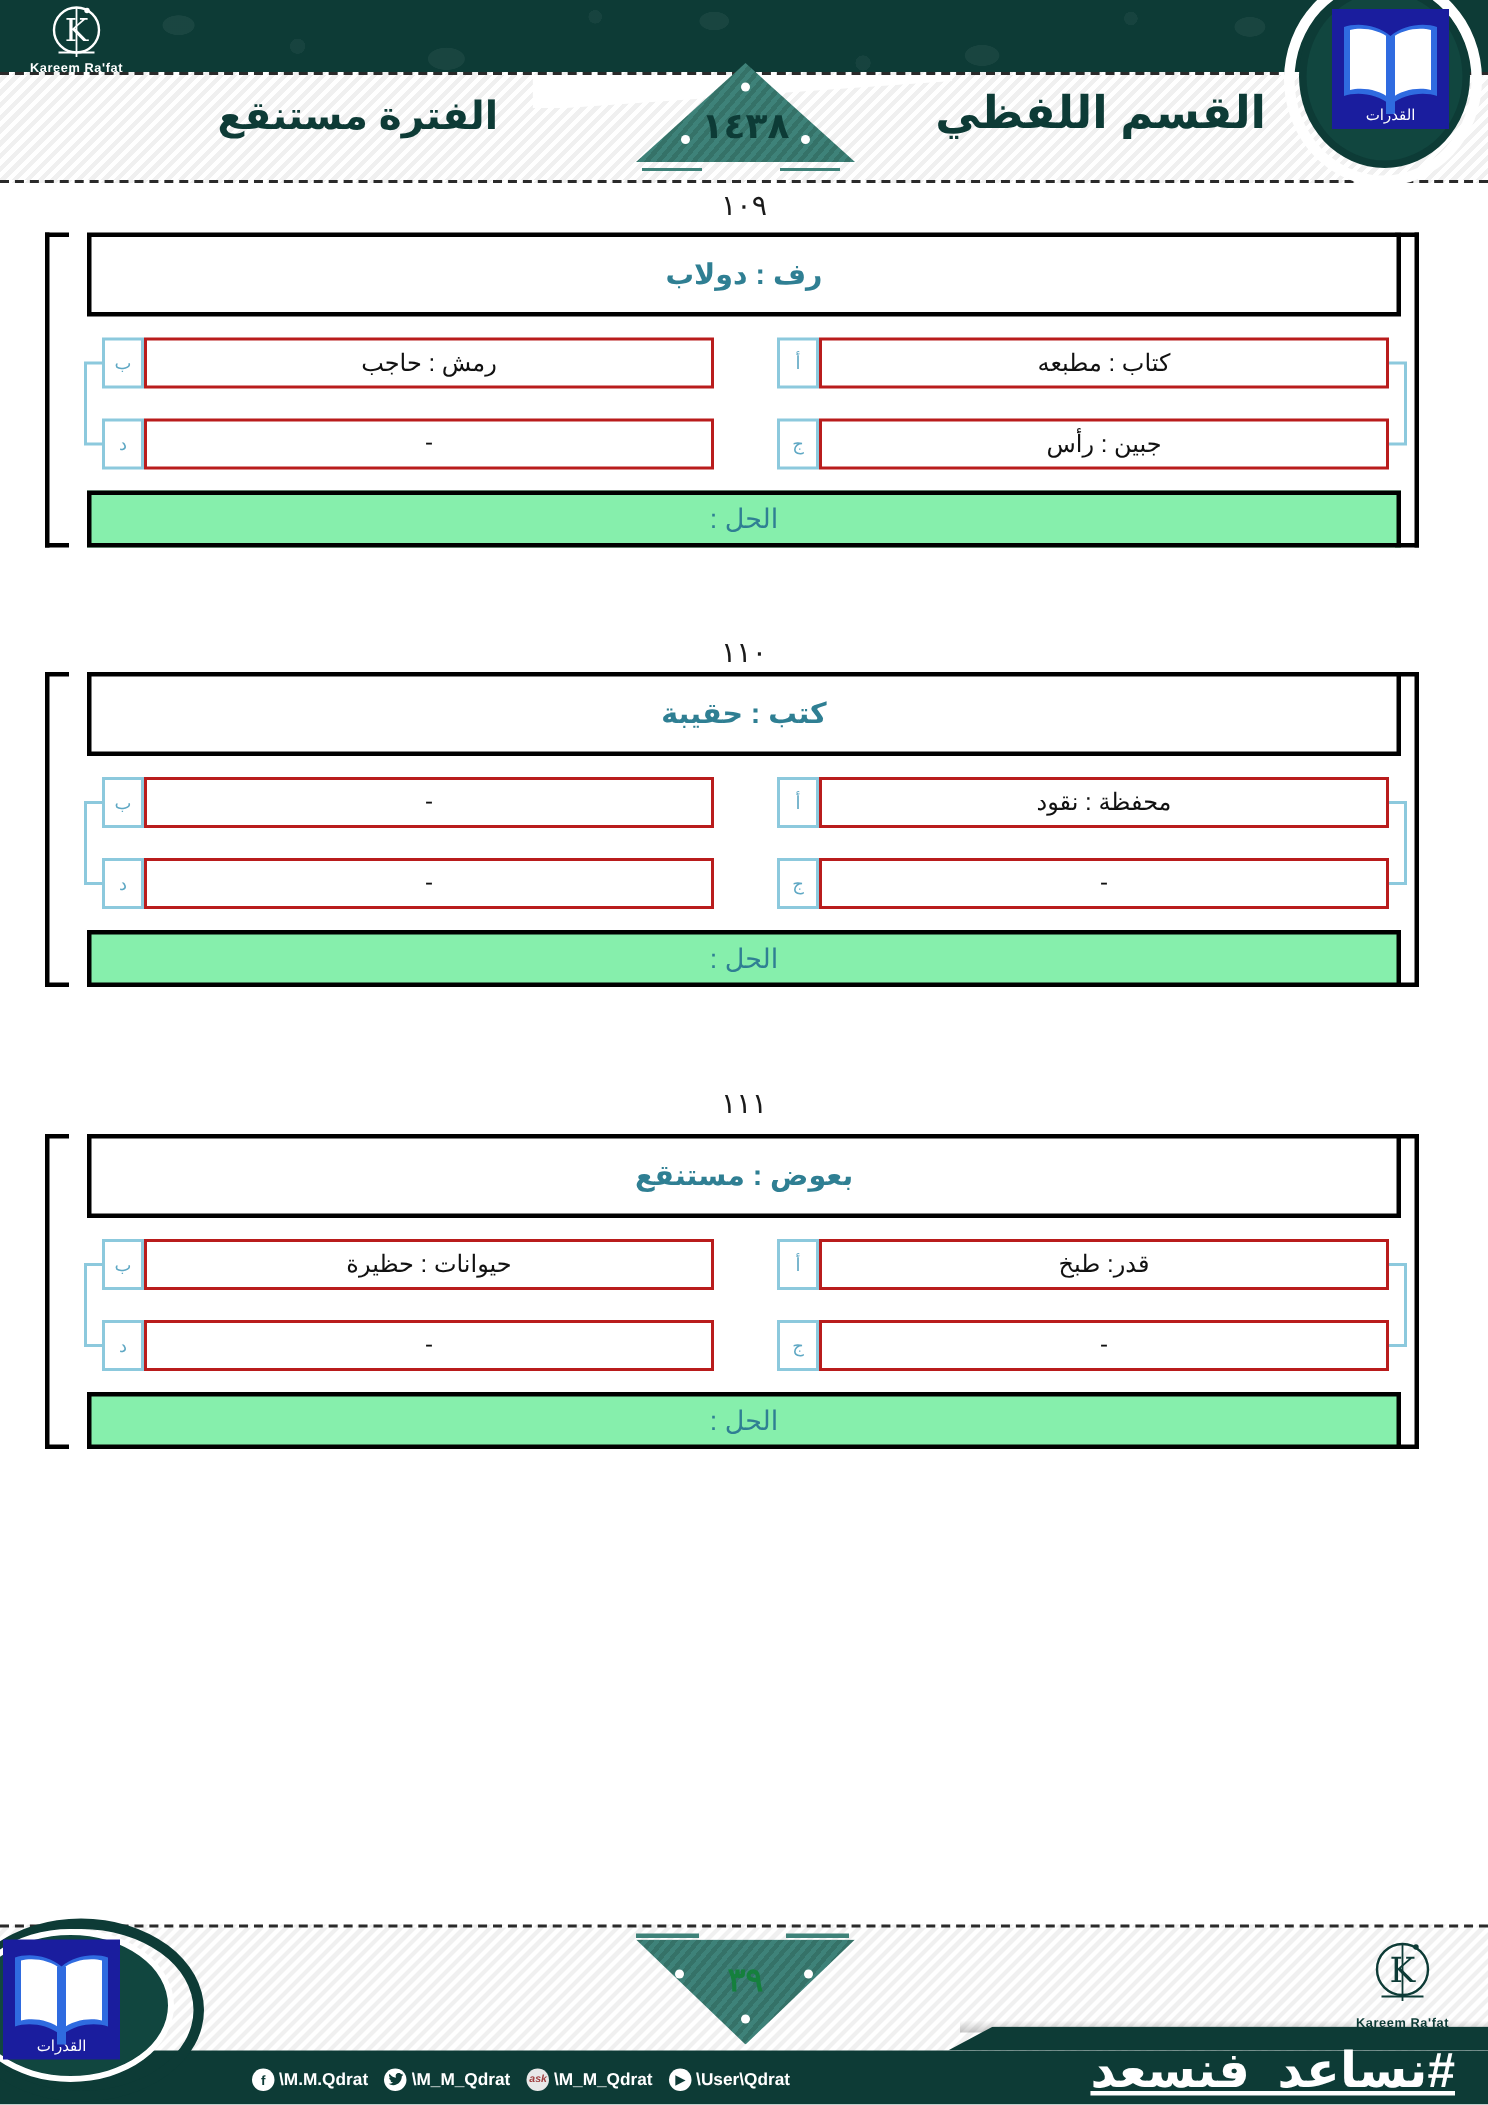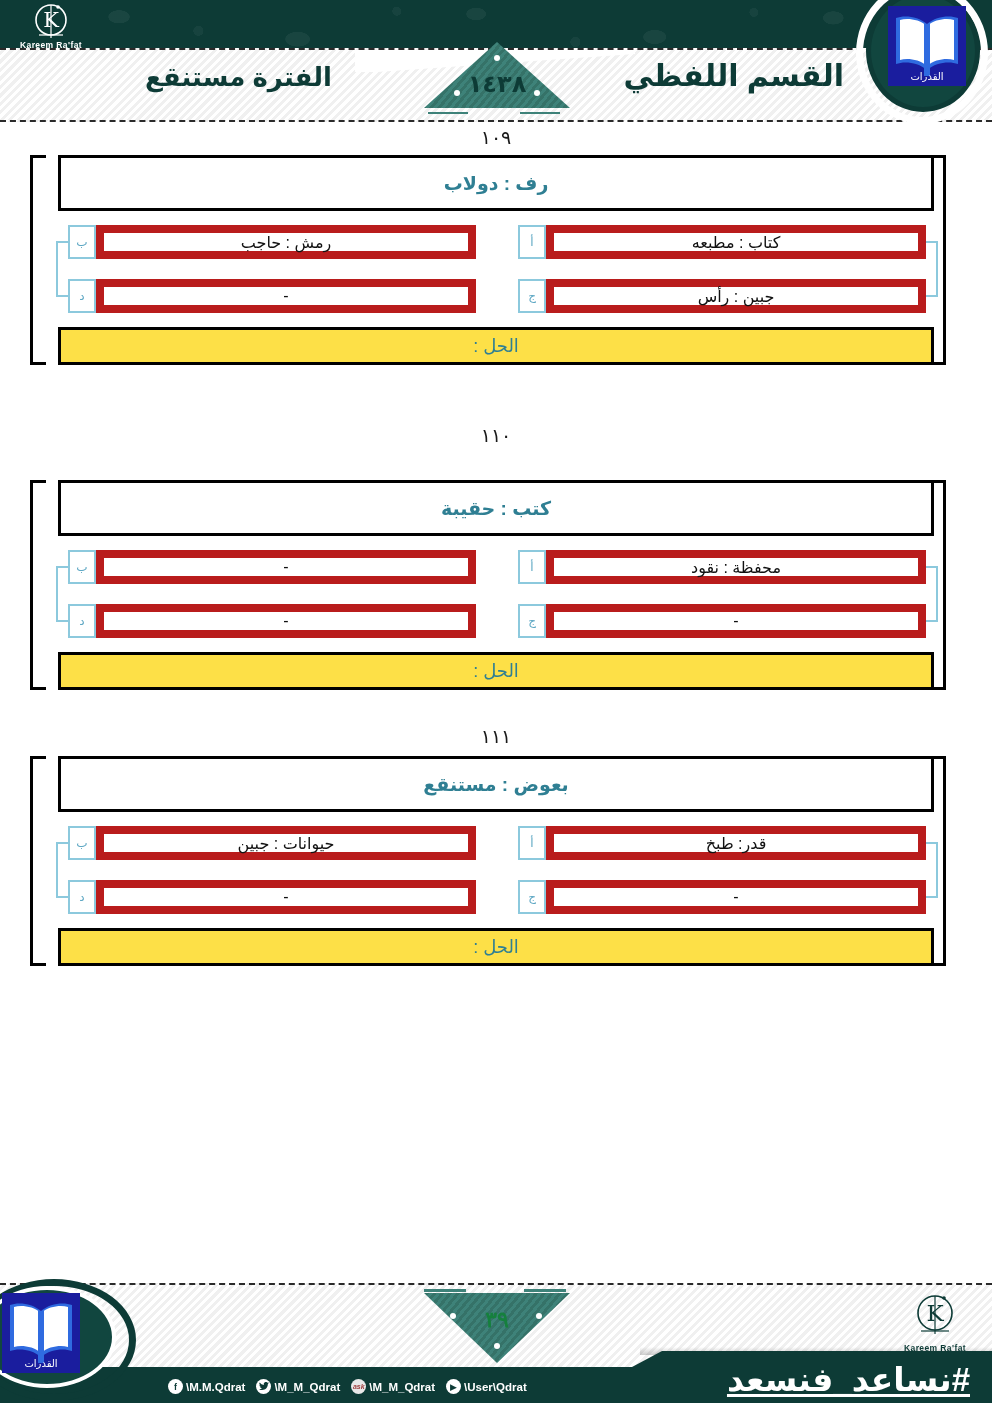--- a/index.html
+++ b/index.html
@@ -141,34 +141,34 @@
     display:flex;flex-direction:row-reverse;align-items:stretch;
   }
   .opt-right{right:0;width:408px;}
   .opt-left{left:0;width:408px;}
   .opt-letter{
     width:28px;border:2px solid #8cc9dd;box-sizing:border-box;background:#fff;
     display:flex;align-items:center;justify-content:center;
     font-size:12px;color:#5fa8c4;
   }
   .opt-box{
-    flex:1;border:8px solid #b91c1c;box-sizing:border-box;background:#fff;
+    flex:1;border:2px solid #b91c1c;box-sizing:border-box;background:#fff;
     display:flex;align-items:center;justify-content:center;
     font-size:16px;color:#111;
   }
   .opt-tick{position:absolute;top:16px;width:12px;height:2px;background:#8cc9dd;}
   .opt-right .opt-tick{right:-12px;}
   .opt-left .opt-tick{left:-12px;}
 
   .opt-spineR{position:absolute;top:17px;right:-12px;width:2px;height:54px;background:#8cc9dd;}
   .opt-spineL{position:absolute;top:17px;left:-12px;width:2px;height:54px;background:#8cc9dd;}
 
   .ans{
     position:absolute;left:28px;width:876px;height:38px;
-    border:3px solid #000;box-sizing:border-box;background:#fde047;
+    border:3px solid #000;box-sizing:border-box;background:#86efac;
     display:flex;align-items:center;justify-content:center;
   }
   .ans-text{font-size:18px;color:#2f7f93;}
 
   
   .footer{position:absolute;bottom:0;left:0;width:992px;height:128px;}
   .ftr-strip{
     position:absolute;top:8px;left:0;width:992px;height:92px;
     background:repeating-linear-gradient(-45deg,#ffffff 0 3px,#f0f0f0 3px 6px);
     border-top:2px dashed #2a2a2a;
@@ -341,21 +341,21 @@
       </div>
     </div>
   </div>
 
   <div class="ans" style="top:172px;">
     <span class="ans-text">الحل :</span>
   </div>
 </div>
 
 <div class="qnum" style="top:424px;">١١٠</div>
-<div class="qblock" style="top:480px;height:210px;border-radius:24px;">
+<div class="qblock" style="top:448px;height:210px;border-radius:24px;">
   <div class="brkt brkt-l" style="height:210px;">
       <span class="bar"></span>
     </div>
   <div class="brkt brkt-r" style="height:210px;">
       <span class="bar"></span>
     </div>
 
   <div class="stem">
     <span class="stem-text">كتب : حقيبة</span>
   </div>
@@ -409,21 +409,21 @@
 
   <div class="opts">
     <div class="optrow">
       <div class="opt opt-right">
         <span class="opt-letter">أ</span>
         <span class="opt-box">قدر: طبخ</span>
         <span class="opt-tick"></span>
       </div>
       <div class="opt opt-left">
         <span class="opt-letter">ب</span>
-        <span class="opt-box">حيوانات : جبين</span>
+        <span class="opt-box">حيوانات : حظيرة</span>
         <span class="opt-tick"></span>
       </div>
       <span class="opt-spineR"></span>
       <span class="opt-spineL"></span>
     </div>
     <div class="optrow">
       <div class="opt opt-right">
         <span class="opt-letter">ج</span>
         <span class="opt-box">-</span>
         <span class="opt-tick"></span>

